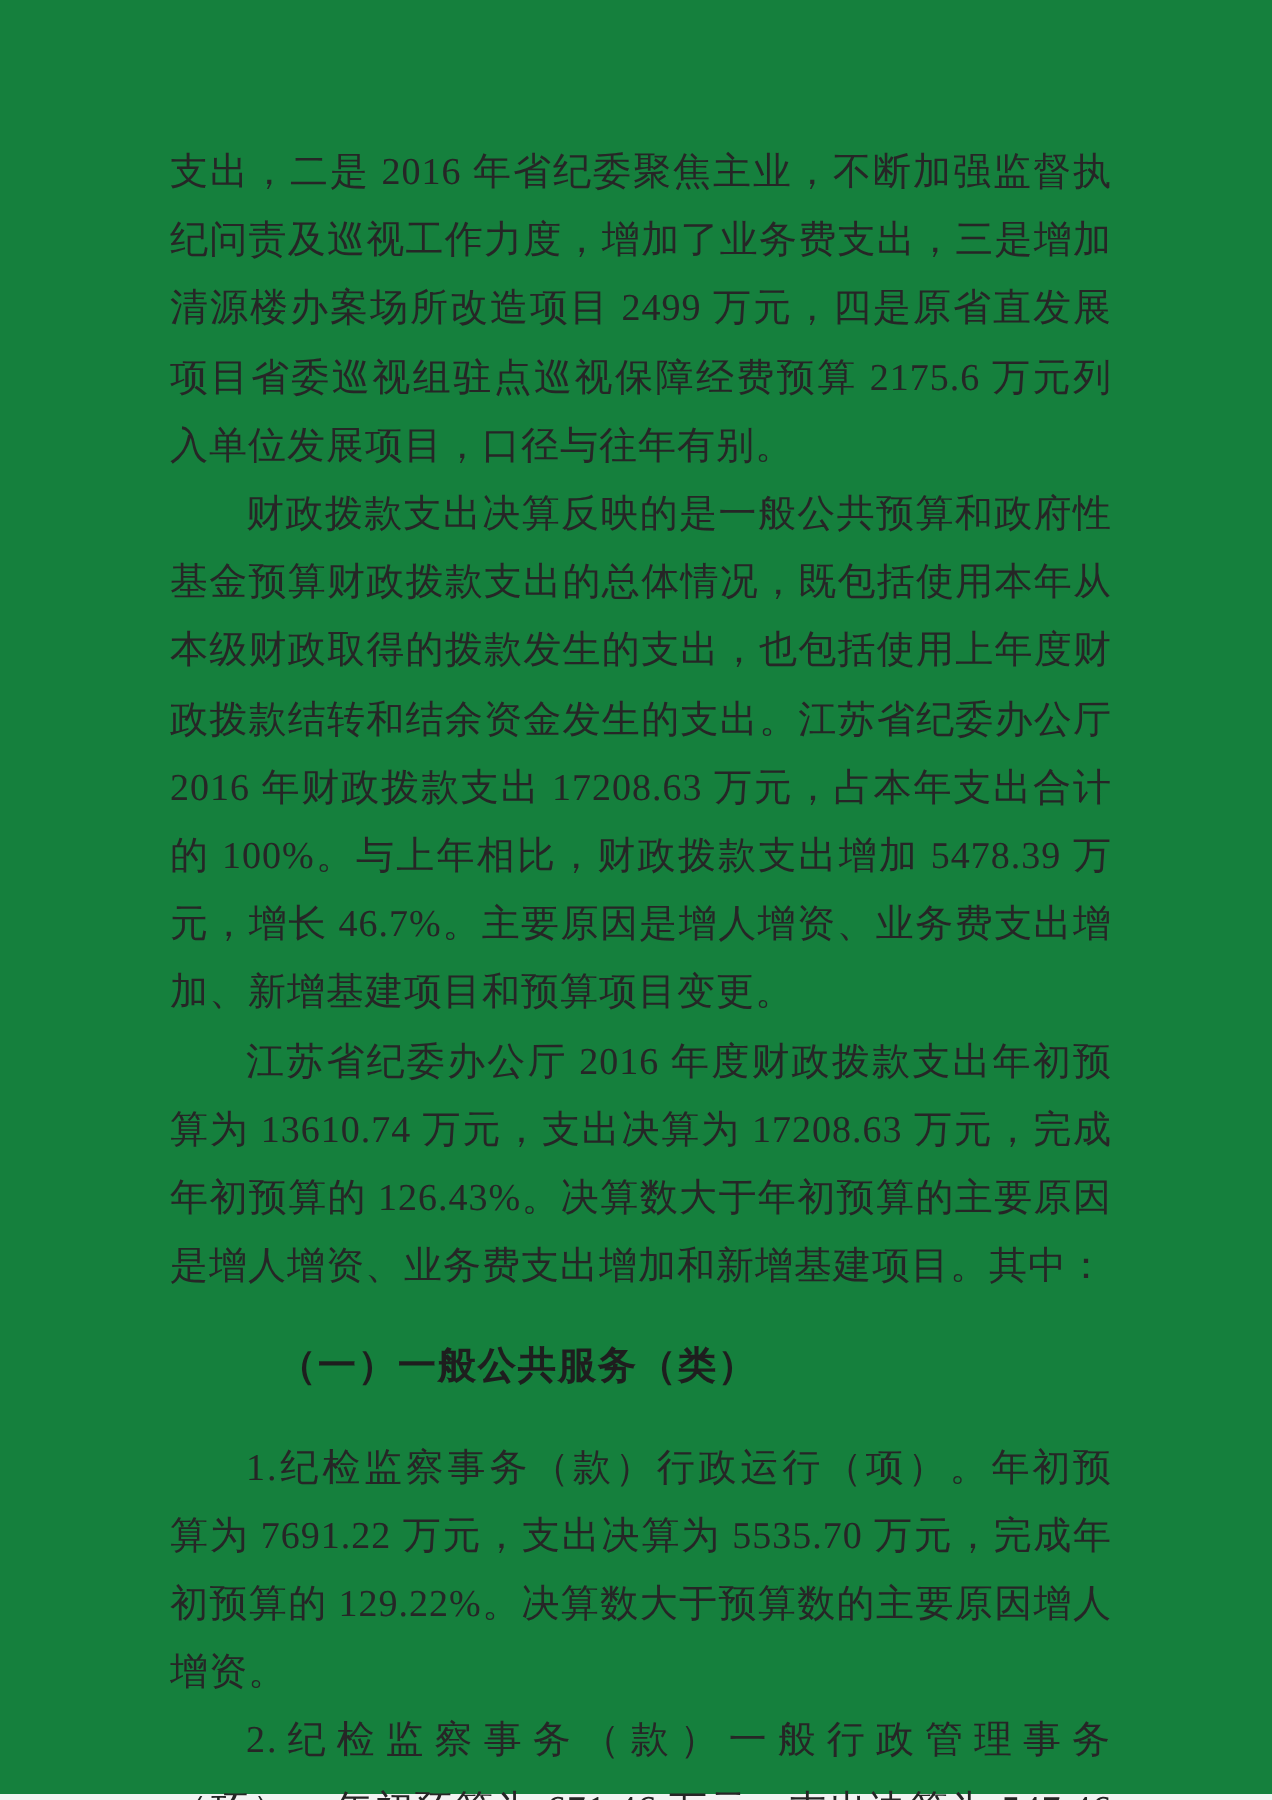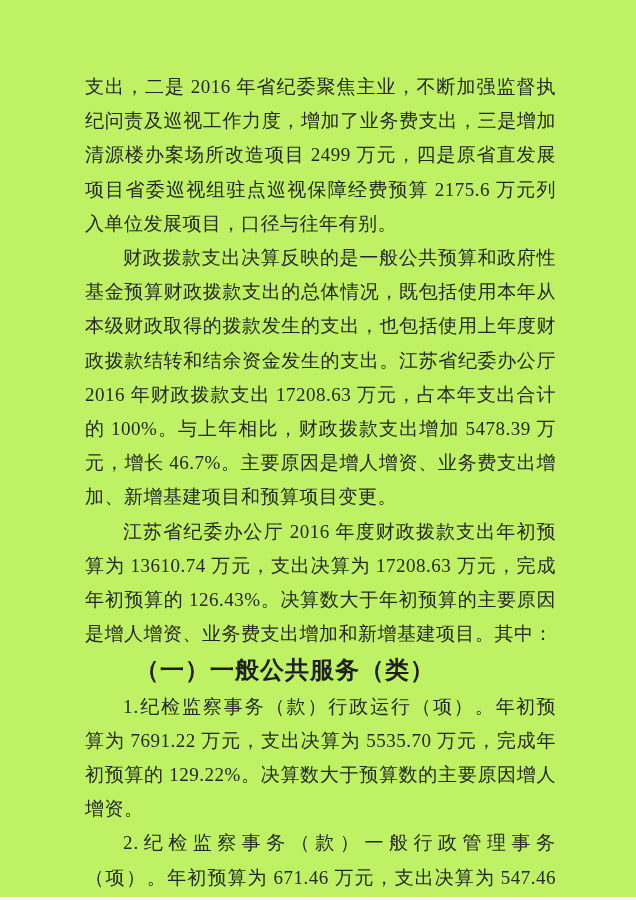--- a/index.html
+++ b/index.html
@@ -5,21 +5,21 @@
   html, body {
     margin: 0;
     padding: 0;
     background: #e8e8e8;
   }
   .page {
     position: relative;
     width: 636px;
     height: 900px;
     margin: 0 auto;
-    background: #bef264;
+    background: #15803d;
     box-sizing: border-box;
     padding: 70px 80px 0 85px;
     color: #262626;
     font-family: "Liberation Serif", "DejaVu Serif", serif;
     overflow: hidden;
     box-shadow: inset 0 -3px 0 #f3f3f3;
   }
   .body-text {
     width: 471px;
   }
@@ -39,22 +39,22 @@
     margin: 0;
     font-size: 20px;
     line-height: 34.2px;
     letter-spacing: 0.5px;
     font-weight: bold;
     text-indent: 2em;
     font-family: "Liberation Sans", "DejaVu Sans", sans-serif;
     color: #1e1e1e;
   }
   .heading-2 {
-    margin: 2px;
-    font-size: 24px;
+    margin: 16px;
+    font-size: 19px;
     line-height: 34.2px;
     letter-spacing: 1px;
     font-weight: bold;
     text-indent: 2em;
     color: #1e1e1e;
   }
   .lead {
     font-weight: normal;
     letter-spacing: 1px;
   }

